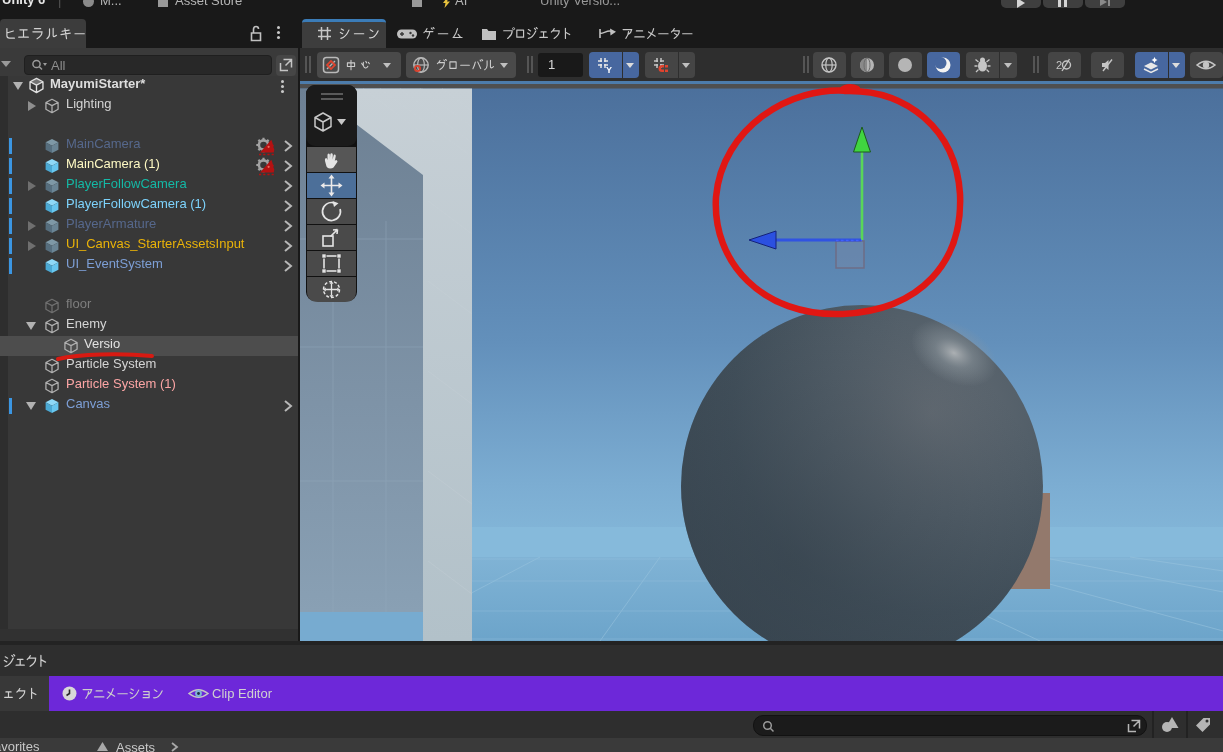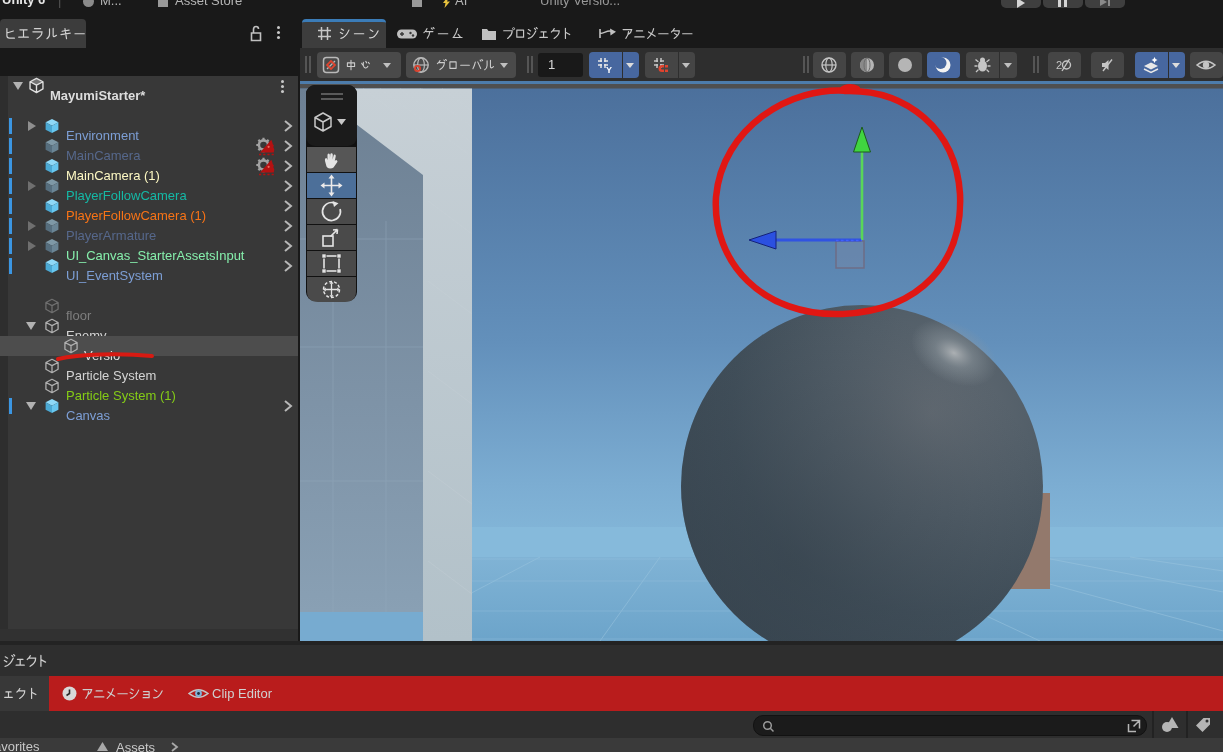--- a/index.html
+++ b/index.html
@@ -1,19 +1,19 @@
 <!DOCTYPE html>
 <html><head><meta charset="utf-8"><style>
 *{margin:0;padding:0;box-sizing:border-box}
 html,body{width:1223px;height:752px;overflow:hidden;background:#191919;font-family:"Liberation Sans",sans-serif}
 .abs{position:absolute}
 #stage{position:relative;width:1223px;height:752px}
 svg{display:block}
 .row{position:absolute;left:0;width:298px;height:20px}
-.row .lbl{position:absolute;top:12px;font-size:13px;white-space:nowrap}
+.row .lbl{position:absolute;top:0;font-size:13px;white-space:nowrap}
 .row .chev{position:absolute;right:5px;top:2px;width:10px;height:16px}
 .fold{position:absolute;left:28px;top:5px}
 .icon16{position:absolute;top:2px}
 </style></head><body>
 <div id="stage">
 <svg width="0" height="0" style="position:absolute">
 <defs>
 <g id="k-hi">
           <path d="M30,12 L30,68 Q30,86 50,86 L88,86 M30,46 L80,31" fill="none" stroke="currentColor" stroke-width="9" stroke-linecap="round"></path>
         </g>
@@ -138,51 +138,63 @@
           <use href="#k-ru" transform="translate(324,0)"></use>
           <use href="#k-ki" transform="translate(432,0)"></use>
           <use href="#k-bo" transform="translate(540,0)"></use>
         </svg>
  </div>
  <svg class="abs" style="left:249px;top:11px" width="14" height="17" viewBox="0 0 14 17">
         <path d="M2.5,8 L11.5,8 L11.5,15.5 L2.5,15.5 Z M4.5,8 L4.5,4.5 Q4.5,1.5 7,1.5 Q9.5,1.5 9.5,4" fill="none" stroke="#c0c0c0" stroke-width="1.6"></path>
       </svg>
  <div class="abs" style="left:277px;top:12px;width:3px;height:3px;background:#c8c8c8;border-radius:50%;box-shadow:0 5px 0 #c8c8c8,0 10px 0 #c8c8c8"></div>
 
+ <div class="abs" style="left:0;top:34px;width:298px;height:46px;background:#3a3a3a">
+   <div class="abs" style="left:1px;top:13px;width:0;height:0;border-top:6px solid #9a9a9a;border-left:5px solid transparent;border-right:5px solid transparent"></div>
+   <div class="abs" style="left:24px;top:7px;width:248px;height:20px;background:#282828;border:1px solid #1f1f1f;border-radius:4px">
+     <svg class="abs" style="left:6px;top:3px" width="16" height="13" viewBox="0 0 16 13">
+            <circle cx="5.5" cy="5" r="3.6" fill="none" stroke="#9a9a9a" stroke-width="1.5"></circle>
+            <path d="M8.3,7.8 L11,10.5" stroke="#9a9a9a" stroke-width="1.5"></path>
+            <path d="M12,4 l4,0 l-2,3 z" fill="#9a9a9a"></path>
+          </svg>
+     <div class="abs" style="left:26px;top:2px;font-size:13px;color:#8d8d8d">All</div>
+   </div>
+   <div class="abs" style="left:276px;top:7px;width:20px;height:21px;background:#464646;border-radius:4px">
+     <svg style="margin:3px 0 0 3px" width="14" height="14" viewBox="0 0 14 14">
+            <path d="M1.5,5 L1.5,12.5 L9,12.5 M4.5,1.5 L12.5,1.5 L12.5,9.5 M12.5,1.5 L6.5,7.5 M9,1.5 L12.5,1.5 L12.5,5" fill="none" stroke="#c5c5c5" stroke-width="1.5"></path>
+          </svg>
+   </div>
+ </div>
 
  <div class="abs" id="tree" style="left:0;top:62px;width:298px;height:569px;background:#383838;overflow:hidden">
   <div class="abs" style="left:0;top:0;width:8px;height:569px;background:#2e2e2e"></div>
   <div class="abs" style="left:0;top:553px;width:298px;height:16px;background:#313131"></div>
 
   <div class="row" style="top:0px">
     <svg class="abs" style="left:13px;top:6px" width="10" height="8" viewBox="0 0 10 8">
             <path d="M0,0 H10 L5,8 Z" fill="#b2b2b2"></path>
           </svg>
     <svg class="abs" style="left:28px;top:1px;color:#e0e0e0" width="17" height="17" viewBox="0 0 100 100">
             <use href="#cube-wire"></use>
             <path d="M50,8 L88,28 L50,48 L12,28 Z" fill="#e0e0e0" opacity=".35"></path>
           </svg>
     <div class="lbl" style="left:50px;color:#dedede;font-weight:bold">MayumiStarter*</div>
     <div class="abs" style="left:281px;top:4px;width:3px;height:3px;background:#c8c8c8;border-radius:50%;box-shadow:0 5px 0 #c8c8c8,0 10px 0 #c8c8c8"></div>
   </div>
 
-
-  <div class="row" style="top:40px">
-    <div class="abs" style="left:9px;top:2px;width:3px;height:16px;background:#3b96e2"></div>
+  <div class="row" style="top:20px">
     <svg class="abs fold" width="8" height="10" viewBox="0 0 8 10">
             <path d="M0,0 L8,5 L0,10 Z" fill="#8f8f8f"></path>
           </svg>
-    <svg class="icon16 abs" style="left:44px" width="16" height="16" viewBox="0 0 100 100">
-            <use href="#cube-fill"></use>
-          </svg>
-    <div class="lbl" style="left:66px;color:#7d9fd6">Environment</div>
-    <svg class="chev" viewBox="0 0 10 16">
-            <path d="M2,3 L8,8 L2,13" fill="none" stroke="#b8b8b8" stroke-width="2"></path>
-          </svg>
-  </div>
+    <svg class="icon16 abs" style="left:44px;color:#b0b0b0" width="16" height="16" viewBox="0 0 100 100">
+            <use href="#cube-wire"></use>
+          </svg>
+    <div class="lbl" style="left:66px;color:#d4d4d4">Lighting</div>
+  </div>
+
 
   <div class="row" style="top:60px">
     <div class="abs" style="left:9px;top:2px;width:3px;height:16px;background:#3b96e2"></div>
     <svg class="icon16 abs" style="left:44px" width="16" height="16" viewBox="0 0 100 100">
             <use href="#cube-dim"></use>
           </svg>
     <div class="lbl" style="left:66px;color:#56688c">MainCamera</div>
     <svg class="abs" style="left:256px;top:1px" width="22" height="19" viewBox="0 0 22 19">
       <circle cx="7.5" cy="8" r="4.6" fill="none" stroke="#a2a2a2" stroke-width="2.6"></circle>
       <g stroke="#a2a2a2" stroke-width="2.2">
@@ -229,21 +241,21 @@
     <svg class="chev" viewBox="0 0 10 16">
             <path d="M2,3 L8,8 L2,13" fill="none" stroke="#b8b8b8" stroke-width="2"></path>
           </svg>
   </div>
 
   <div class="row" style="top:120px">
     <div class="abs" style="left:9px;top:2px;width:3px;height:16px;background:#3b96e2"></div>
     <svg class="icon16 abs" style="left:44px" width="16" height="16" viewBox="0 0 100 100">
             <use href="#cube-fill"></use>
           </svg>
-    <div class="lbl" style="left:66px;color:#f97316">PlayerFollowCamera (1)</div>
+    <div class="lbl" style="left:66px;color:#7dd3fc">PlayerFollowCamera (1)</div>
     <svg class="chev" viewBox="0 0 10 16">
             <path d="M2,3 L8,8 L2,13" fill="none" stroke="#b8b8b8" stroke-width="2"></path>
           </svg>
   </div>
 
   <div class="row" style="top:140px">
     <div class="abs" style="left:9px;top:2px;width:3px;height:16px;background:#3b96e2"></div>
     <svg class="abs fold" width="8" height="10" viewBox="0 0 8 10">
             <path d="M0,0 L8,5 L0,10 Z" fill="#6f6f6f"></path>
           </svg>
@@ -257,21 +269,21 @@
   </div>
 
   <div class="row" style="top:160px">
     <div class="abs" style="left:9px;top:2px;width:3px;height:16px;background:#3b96e2"></div>
     <svg class="abs fold" width="8" height="10" viewBox="0 0 8 10">
             <path d="M0,0 L8,5 L0,10 Z" fill="#6f6f6f"></path>
           </svg>
     <svg class="icon16 abs" style="left:44px" width="16" height="16" viewBox="0 0 100 100">
             <use href="#cube-dim"></use>
           </svg>
-    <div class="lbl" style="left:66px;color:#86efac">UI_Canvas_StarterAssetsInput</div>
+    <div class="lbl" style="left:66px;color:#eab308">UI_Canvas_StarterAssetsInput</div>
     <svg class="chev" viewBox="0 0 10 16">
             <path d="M2,3 L8,8 L2,13" fill="none" stroke="#b8b8b8" stroke-width="2"></path>
           </svg>
   </div>
 
   <div class="row" style="top:180px">
     <div class="abs" style="left:9px;top:2px;width:3px;height:16px;background:#3b96e2"></div>
     <svg class="icon16 abs" style="left:44px" width="16" height="16" viewBox="0 0 100 100">
             <use href="#cube-fill"></use>
           </svg>
@@ -310,21 +322,21 @@
     <svg class="icon16 abs" style="left:44px;color:#b0b0b0" width="16" height="16" viewBox="0 0 100 100">
             <use href="#cube-wire"></use>
           </svg>
     <div class="lbl" style="left:66px;color:#d4d4d4">Particle System</div>
   </div>
 
   <div class="row" style="top:300px">
     <svg class="icon16 abs" style="left:44px;color:#b0b0b0" width="16" height="16" viewBox="0 0 100 100">
             <use href="#cube-wire"></use>
           </svg>
-    <div class="lbl" style="left:66px;color:#84cc16">Particle System (1)</div>
+    <div class="lbl" style="left:66px;color:#fca5a5">Particle System (1)</div>
   </div>
 
   <div class="row" style="top:320px">
     <div class="abs" style="left:9px;top:2px;width:3px;height:16px;background:#3b96e2"></div>
     <svg class="abs" style="left:26px;top:6px" width="10" height="8" viewBox="0 0 10 8">
             <path d="M0,0 H10 L5,8 Z" fill="#b2b2b2"></path>
           </svg>
     <svg class="icon16 abs" style="left:44px" width="16" height="16" viewBox="0 0 100 100">
             <use href="#cube-fill"></use>
           </svg>
@@ -652,21 +664,21 @@
 
 <div class="abs" id="bottom" style="left:0;top:641px;width:1223px;height:111px;background:#232323">
  <div class="abs" style="left:0;top:4px;width:1223px;height:31px;background:#2e2e2e">
    <svg class="abs" style="left:2px;top:9px;color:#cccccc" width="44.8" height="14" viewBox="0 0 320 100">
           <use href="#k-ji" transform="translate(0,0)"></use>
           <use href="#k-xe" transform="translate(80,0)"></use>
           <use href="#k-ku" transform="translate(160,0)"></use>
           <use href="#k-to" transform="translate(240,0)"></use>
         </svg>
  </div>
- <div class="abs" style="left:0;top:35px;width:1223px;height:35px;background:#b91c1c">
+ <div class="abs" style="left:0;top:35px;width:1223px;height:35px;background:#6d28d9">
    <div class="abs" style="left:0;top:0;width:49px;height:35px;background:#383838">
      <svg class="abs" style="left:2px;top:11px;color:#d2d2d2" width="37.0" height="13" viewBox="0 0 285 100">
             <use href="#k-xe" transform="translate(0,0)"></use>
             <use href="#k-ku" transform="translate(95,0)"></use>
             <use href="#k-to" transform="translate(190,0)"></use>
           </svg>
    </div>
    <svg class="abs" style="left:62px;top:10px" width="15" height="15" viewBox="0 0 15 15">
           <circle cx="7.5" cy="7.5" r="7" fill="#d8d8d8"></circle>
           <path d="M7.5,3.5 V7.5 L4.5,9.5" fill="none" stroke="#2a2a2a" stroke-width="1.6"></path>

